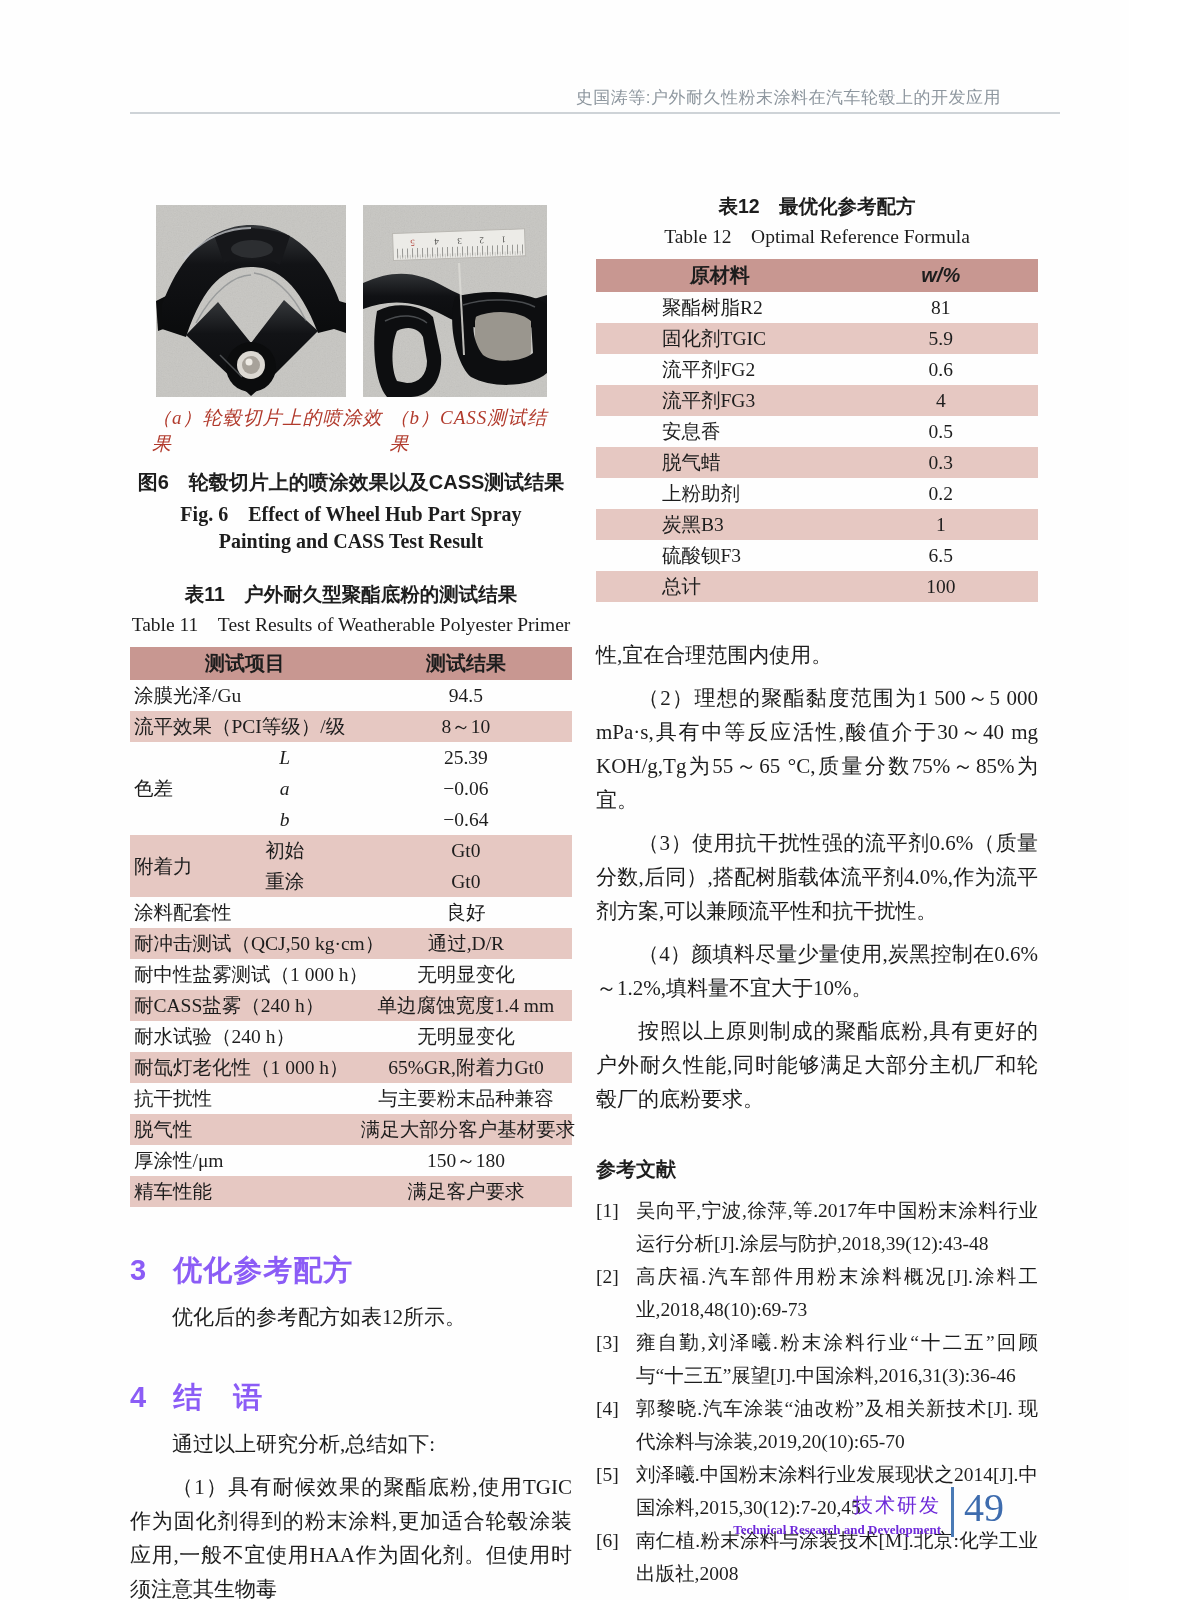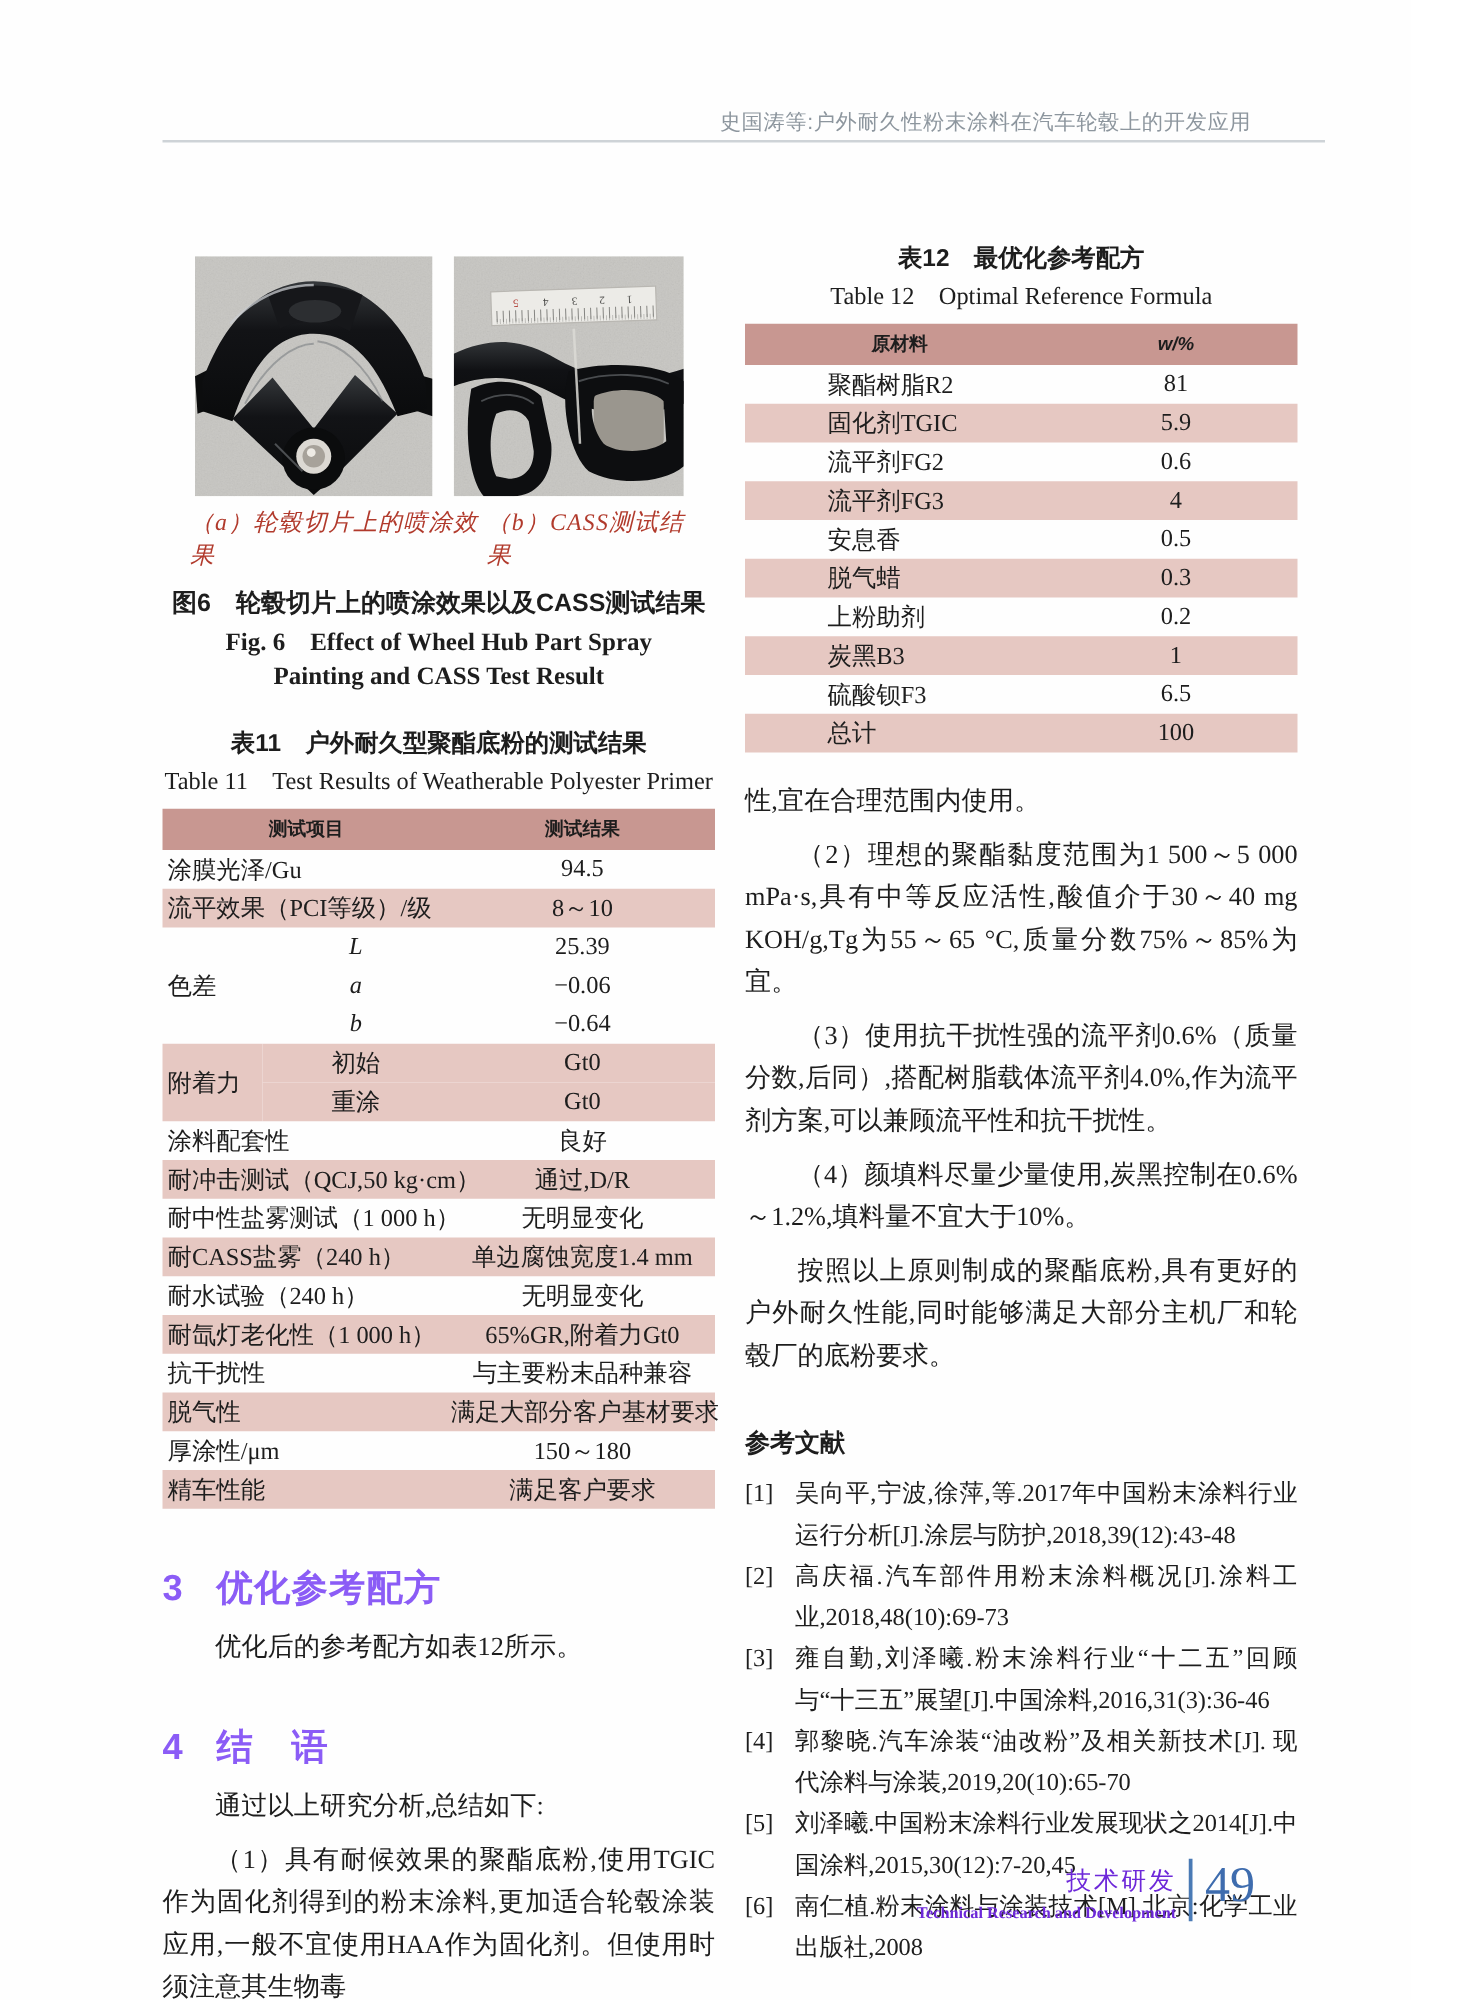--- a/index.html
+++ b/index.html
@@ -21,39 +21,39 @@
   .fig-title-cn{text-align:center;font-family:"Liberation Sans","DejaVu Sans",sans-serif;font-weight:bold;
                 font-size:20px;margin-top:12px;}
   .fig-title-en{text-align:center;font-weight:bold;font-size:20px;margin-top:5px;line-height:27px;padding:0 30px;}
 
   
   .tbl-title-cn{text-align:center;font-family:"Liberation Sans","DejaVu Sans",sans-serif;font-weight:bold;
                 font-size:19.5px;margin-top:26px;}
   .tbl-title-en{text-align:center;font-weight:normal;font-size:19.5px;margin:3px 0 9px;}
   table.tbl{width:100%;border-collapse:collapse;table-layout:fixed;font-size:19.5px;}
   table.tbl th{background:#c89791;font-family:"Liberation Sans","DejaVu Sans",sans-serif;
-               font-weight:bold;font-size:15px;height:31px;text-align:center;}
+               font-weight:bold;font-size:20px;height:31px;text-align:center;}
   table.tbl td{height:29px;white-space:nowrap;overflow:visible;}
   table.tbl tr.alt{background:#e6c8c2;}
   .td-label{text-align:left;padding-left:4px;}
   .td-group{text-align:left;padding-left:4px;}
   .td-sub{text-align:center;}
   .td-sub.ital{font-style:italic;}
   .td-val{text-align:center;}
   .t12 .td-label{padding-left:66px;}
   .th-italic{font-style:italic;font-family:"Liberation Serif","DejaVu Serif",serif;}
 
   
   .section-heading{margin-top:44px;color:#8b5cf6;font-family:"Liberation Sans","DejaVu Sans",sans-serif;
                    font-weight:bold;font-size:29px;letter-spacing:1px;}
   .sec-num{display:inline-block;margin-right:26px;}
   .para{font-size:21px;line-height:34px;text-align:justify;margin:9px 0 0;}
   .para.indent{text-indent:2em;}
 
-  .body-text{margin-top:21px;}
+  .body-text{margin-top:36px;}
   .ref-title{font-family:"Liberation Sans","DejaVu Sans",sans-serif;font-weight:bold;
              font-size:20px;margin-top:40px;}
   .refs{margin-top:12px;}
   .ref-item{display:flex;font-size:19.5px;line-height:32.5px;margin-top:1px;}
   .ref-num{flex:0 0 40px;}
   .ref-text{flex:1;text-align:justify;}
 
   .footer{position:absolute;top:1487px;right:125px;display:flex;align-items:flex-end;gap:10px;}
   .footer-block{text-align:right;}
   .footer-cn{font-family:"Liberation Sans","DejaVu Sans",sans-serif;font-weight:normal;font-size:20px;

